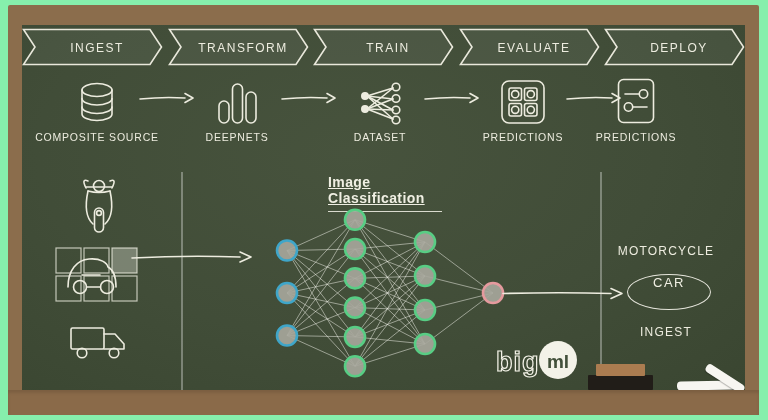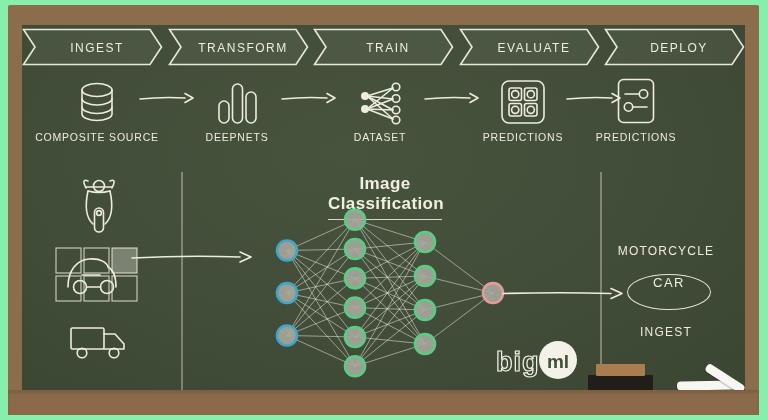--- a/index.html
+++ b/index.html
@@ -27,23 +27,23 @@
   .resource .r-icon { flex:0 0 auto; }
   .resource .r-label { margin-top:6px; font-size:10.5px; letter-spacing:0.8px;
                        color:#edecdf; white-space:nowrap; }
   .flow-arrow { position:absolute; top:67px; }
 
   .stroke-i { fill:none; stroke:#edecdf; stroke-width:1.6; stroke-linecap:round; stroke-linejoin:round; }
 
   .divider { position:absolute; top:147px; height:218px; width:1.5px;
              background:rgba(255,255,255,0.32); }
 
-  .nn-title { position:absolute; left:306px; top:149px; width:114px; text-align:center;
-              font-size:17px; font-weight:bold; letter-spacing:0.4px; color:#f0efe3;
-              padding-bottom:5px; border-bottom:1.6px solid rgba(243,242,233,0.85); }
+  .nn-title { position:absolute; left:306px; top:149px; width:114px; 
+              font-size:14px; font-weight:bold; letter-spacing:0.4px; color:#f0efe3;
+              padding-bottom:5px; border-bottom:1.6px solid rgba(243,242,233,0.85);text-decoration:underline; }
 
   .out-label { position:absolute; width:120px; text-align:center; font-size:12px;
                letter-spacing:1.2px; color:#edecdf; }
   .car-ellipse { position:absolute; left:605px; top:249px; width:84px; height:36px;
                  border:1.6px solid rgba(243,242,233,0.92); border-radius:50%;
                  display:flex; align-items:flex-start; justify-content:center;
                  font-size:13px; letter-spacing:1.5px; color:#f0efe3; }
 
   .eraser-felt { position:absolute; left:566px; top:350px; width:65px; height:15px;
                  background:#211d18; border-radius:1px; }

